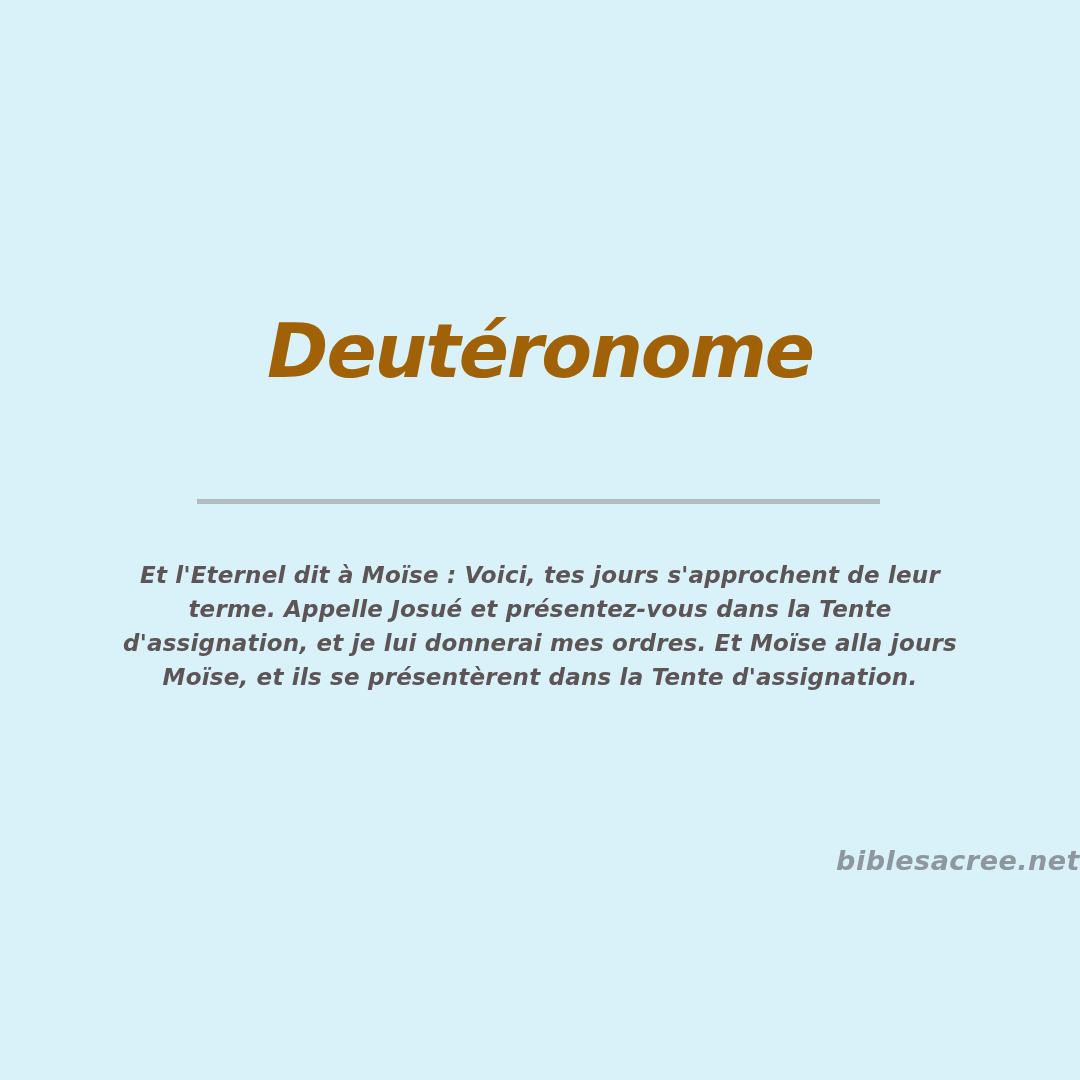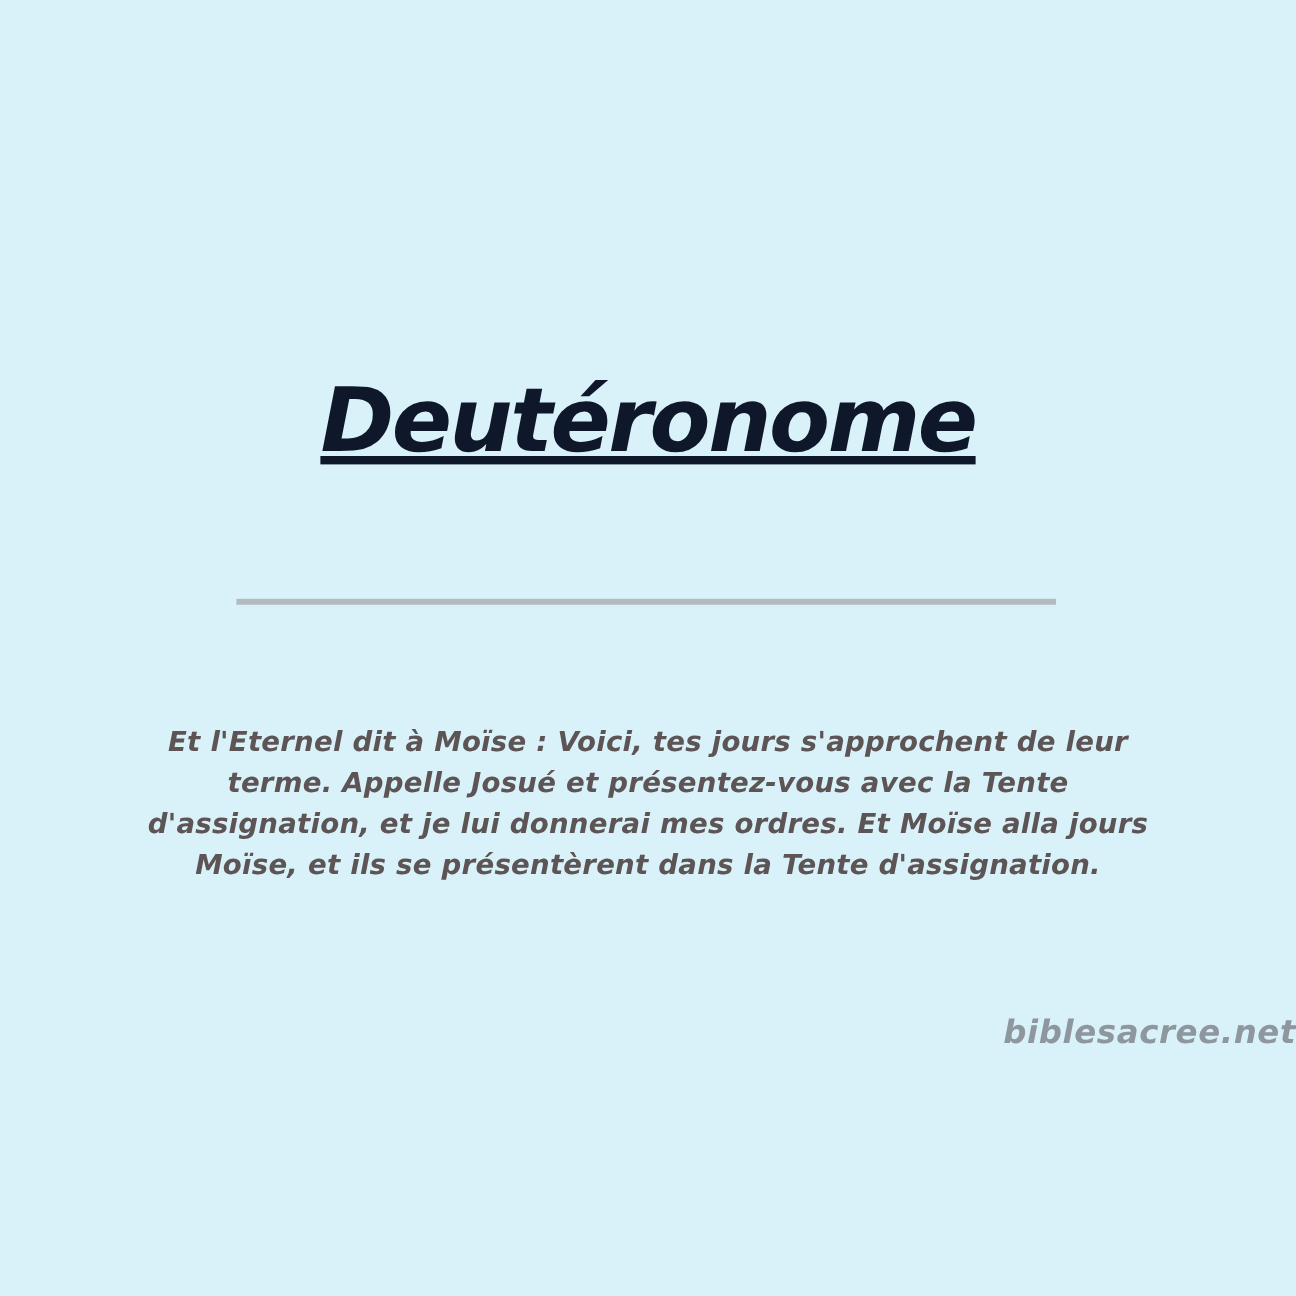--- a/index.html
+++ b/index.html
@@ -15,25 +15,24 @@
     background: #d9f1f8;
     overflow: hidden;
     font-family: "DejaVu Sans", sans-serif;
   }
   .title-block {
     position: absolute;
     top: 312px;
     left: 0;
     width: 1080px;
     text-align: center;
-    color: #0f172a;
+    color: #a16207;
     font-style: italic;
     font-weight: bold;
     letter-spacing: -2px;
-    text-decoration: underline;
   }
   .title-book {
     font-size: 74px;
     line-height: 78px;
   }
   .title-ref {
     font-size: 70px;
     line-height: 74px;
     margin-top: 2px;
   }
@@ -49,21 +48,20 @@
     position: absolute;
     top: 558px;
     left: 0;
     width: 1080px;
     text-align: center;
     color: #5d5555;
     font-style: italic;
     font-weight: bold;
     font-size: 23px;
     letter-spacing: 0.2px;
-    margin-top: 44px;
   }
   .verse-line {
     line-height: 34px;
     white-space: nowrap;
   }
   .footer {
     position: absolute;
     top: 845px;
     left: 0;
     width: 1080px;
@@ -81,20 +79,20 @@
 <div class="canvas">
 
   <div class="title-block">
     <div class="title-book">Deutéronome</div>
   </div>
 
   <div class="divider"></div>
 
   <div class="verse-block">
     <div class="verse-line">Et l'Eternel dit à Moïse : Voici, tes jours s'approchent de leur</div>
-    <div class="verse-line">terme. Appelle Josué et présentez-vous avec la Tente</div>
+    <div class="verse-line">terme. Appelle Josué et présentez-vous dans la Tente</div>
     <div class="verse-line">d'assignation, et je lui donnerai mes ordres. Et Moïse alla jours</div>
     <div class="verse-line">Moïse, et ils se présentèrent dans la Tente d'assignation.</div>
   </div>
 
   <div class="footer">biblesacree.net</div>
 
 </div>
 
 </body></html>

